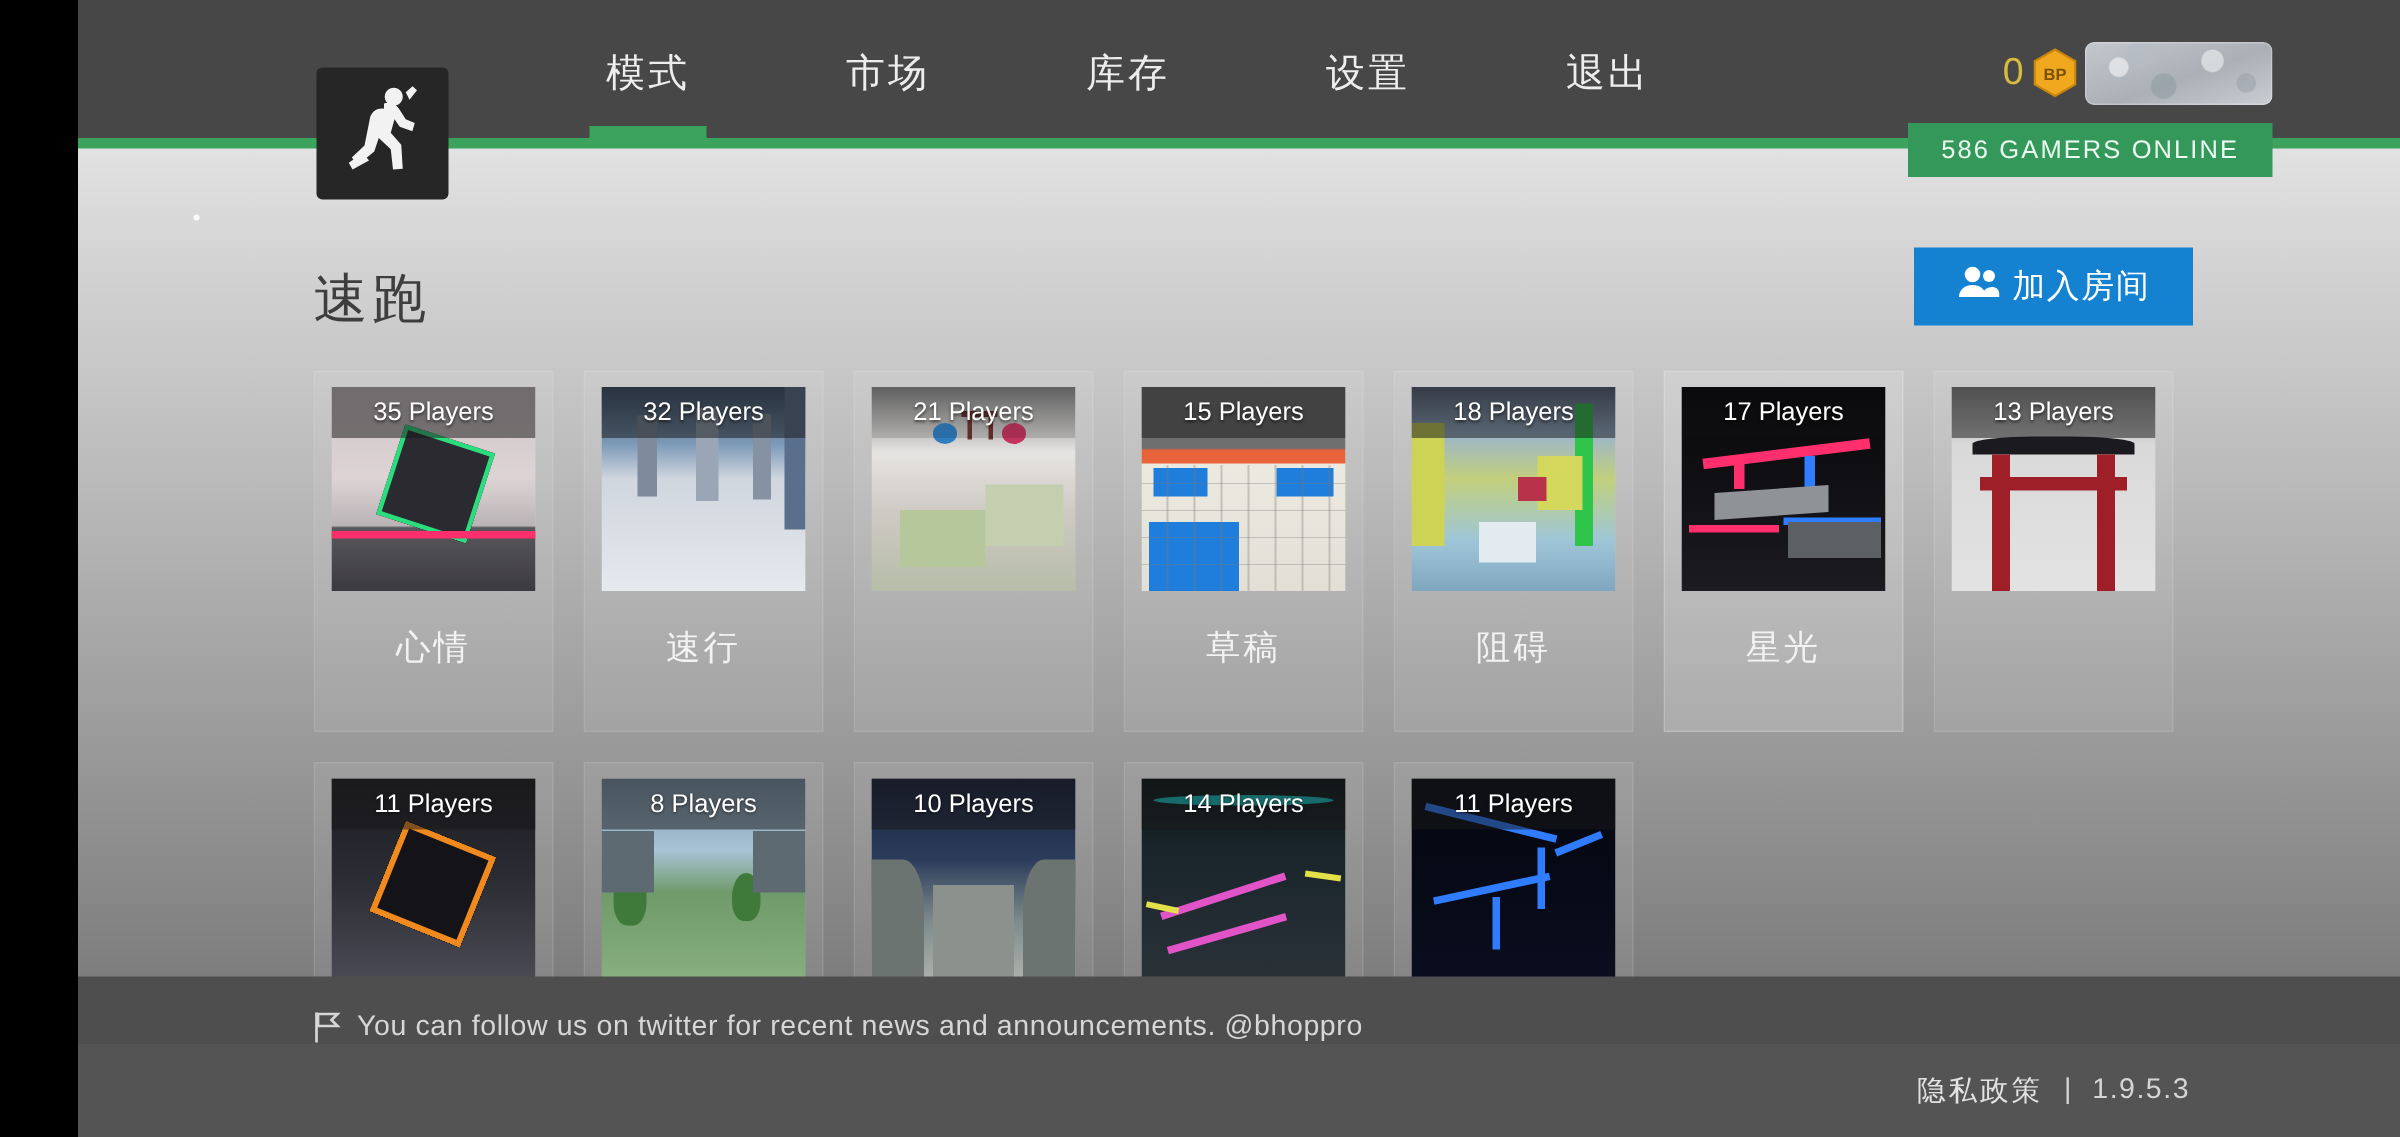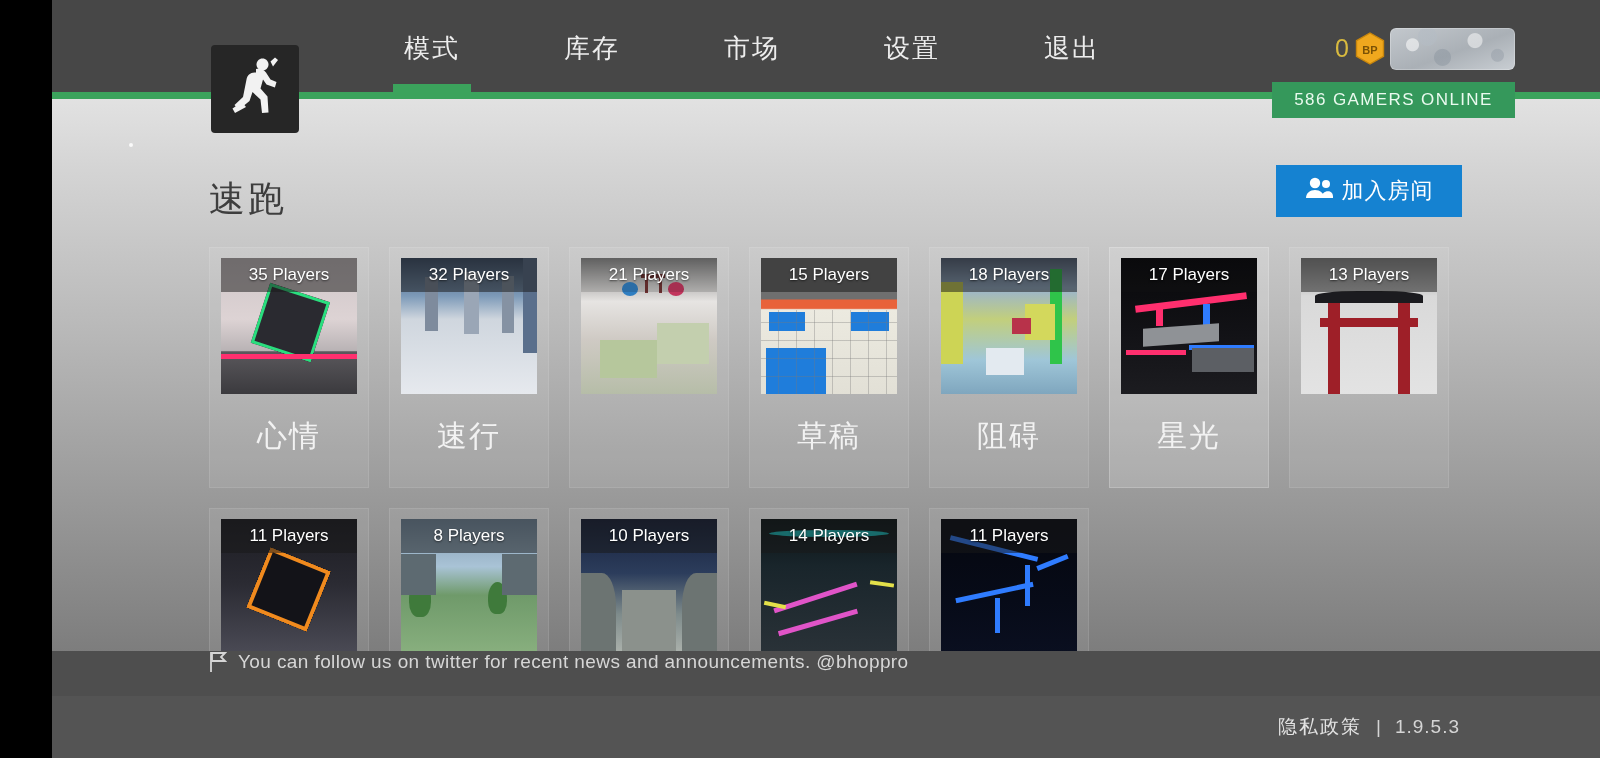--- a/index.html
+++ b/index.html
@@ -69,25 +69,25 @@
   .card.hovered { background:rgba(255,255,255,0.17); box-shadow:inset 0 0 0 1px rgba(255,255,255,0.20); }
 
   .thumb { position:relative; margin:11px auto 0; width:136px; height:136px; overflow:hidden;
            box-shadow:inset 0 0 0 1px rgba(255,255,255,.12); }
   .thumb .art { position:absolute; inset:0; }
   .players { position:absolute; left:0; top:0; width:100%; height:34px;
              background:rgba(25,25,25,.52); color:#fff; font-size:17px;
              display:flex; align-items:center; justify-content:center;
              text-shadow:0 1px 2px rgba(0,0,0,.6); }
   .players.faint { background:rgba(25,25,25,.16); }
-  .card-name { margin-top:22px; text-align:center; color:#f2f2f2; font-size:30px; letter-spacing:2px; }
+  .card-name { margin-top:22px; text-align:center; color:#f2f2f2; font-size:23px; letter-spacing:2px; }
 
   
   .twitter-bar { position:absolute; left:0; top:651px; width:100%; height:45px; background:#4e4e4e;
-      display:flex; align-items:flex-start; }
+      display:flex; align-items:flex-end; }
   .twitter-bar .flag { margin-left:157px; width:18px; height:22px; }
   .twitter-bar .msg { margin-left:11px; color:#d6d6d6; font-size:19px; letter-spacing:.4px; }
 
   .bottom-bar { position:absolute; left:0; top:696px; width:100%; height:62px; background:#545454; }
   .bottom-right { position:absolute; right:140px; top:18px; display:flex; align-items:center; gap:14px; }
   .privacy { color:#e2e2e2; font-size:19px; letter-spacing:2px; cursor:pointer; }
   .version { color:#d5d5d5; font-size:19px; letter-spacing:1px; }
   .sep { color:#d5d5d5; font-size:19px; }
 </style>
 </head>
@@ -100,24 +100,24 @@
   <div class="app">
 
     <div class="header">
 
       <div class="nav">
         <div class="nav-item active">
           <span>模式</span>
           <span class="nav-underline"></span>
         </div>
         <div class="nav-item">
+          <span>市场</span>
+        </div>
+        <div class="nav-item">
           <span>库存</span>
-        </div>
-        <div class="nav-item">
-          <span>市场</span>
         </div>
         <div class="nav-item">
           <span>设置</span>
         </div>
         <div class="nav-item">
           <span>退出</span>
         </div>
       </div>
 
       <div class="currency">

